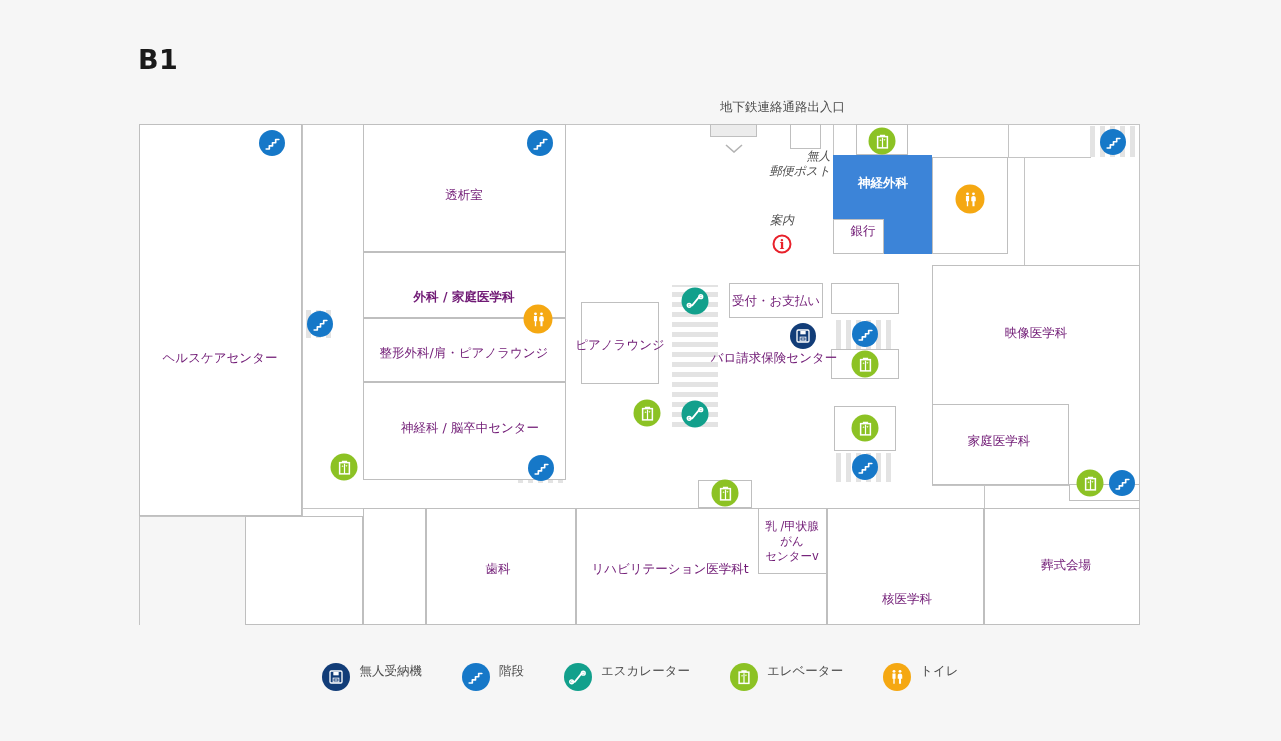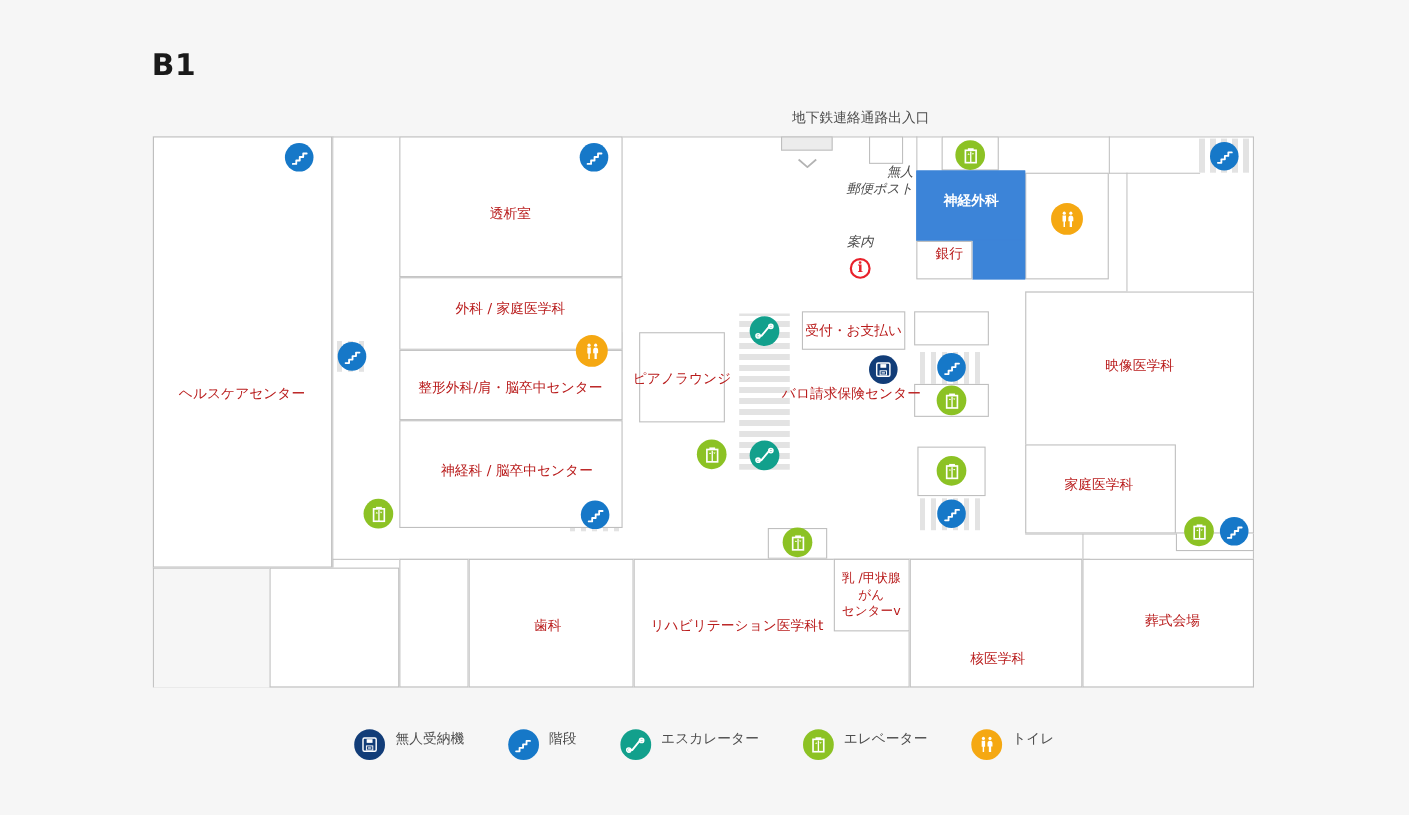--- a/index.html
+++ b/index.html
@@ -49,21 +49,21 @@
   }
   .room.nb { border: none; }
   .room.hl {
     background: #3c84d8;
     border-color: #3c84d8;
   }
   .room-label {
     position: absolute;
     font-size: 12.5px;
     line-height: 15px;
-    color: #b91c1c;
+    color: #701a75;
     text-align: center;
     white-space: nowrap;
     transform: translate(-50%, -50%);
     pointer-events: none;
   }
   .room-label.wrap { white-space: normal; }
   .room-label.on-hl { color: #ffffff; font-weight: bold; }
   .room-label.small { font-size: 11.5px; }
 
   
@@ -197,23 +197,23 @@
     <div class="room" style="left: 1069px; top: 466px; width: 71px; height: 35px;"></div>
     <div class="room" style="left: 506px; top: 302px; width: 60px; height: 34px;"></div>
     <div class="room" style="left: 245px; top: 516px; width: 118px; height: 109px;"></div>
     <div class="room" style="left: 363px; top: 508px; width: 63px; height: 117px;"></div>
     <div class="room" style="left: 916px; top: 508px; width: 68px; height: 66px;"></div>
     <div class="room" style="left: 139px; top: 124px; width: 163px; height: 392px;"></div>
     <div class="room-label" style="left: 220px; top: 357px;">ヘルスケアセンター</div>
     <div class="room" style="left: 363px; top: 124px; width: 203px; height: 128px;"></div>
     <div class="room-label" style="left: 464px; top: 194px;">透析室</div>
     <div class="room" style="left: 363px; top: 252px; width: 203px; height: 66px;"></div>
-    <div class="room-label" style="left: 464px; top: 280px;">外科 / 家庭医学科</div>
+    <div class="room-label" style="left: 464px; top: 296px; font-weight: bold;">外科 / 家庭医学科</div>
     <div class="room" style="left: 363px; top: 318px; width: 203px; height: 64px;"></div>
-    <div class="room-label" style="left: 464px; top: 352px;">整形外科/肩・脳卒中センター</div>
+    <div class="room-label" style="left: 464px; top: 352px;">整形外科/肩・ピアノラウンジ</div>
     <div class="room" style="left: 363px; top: 382px; width: 203px; height: 98px;"></div>
     <div class="room-label" style="left: 470px; top: 427px;">神経科 / 脳卒中センター</div>
     <div class="room" style="left: 581px; top: 302px; width: 78px; height: 82px;"></div>
     <div class="room-label" style="left: 620px; top: 344px;">ピアノラウンジ</div>
     <div class="room" style="left: 729px; top: 283px; width: 94px; height: 35px;"></div>
     <div class="room-label" style="left: 776px; top: 300px;">受付・お支払い</div>
     <div class="room-label" style="left: 774px; top: 359px; font-family: Liberation Mono, monospace;">バロ請求保険センター</div>
     <div class="room hl" style="left: 833px; top: 155px; width: 99px; height: 64px;"></div>
     <div class="room-label on-hl" style="left: 883px; top: 182px;">神経外科</div>
     <div class="room hl" style="left: 884px; top: 219px; width: 48px; height: 35px;"></div>

